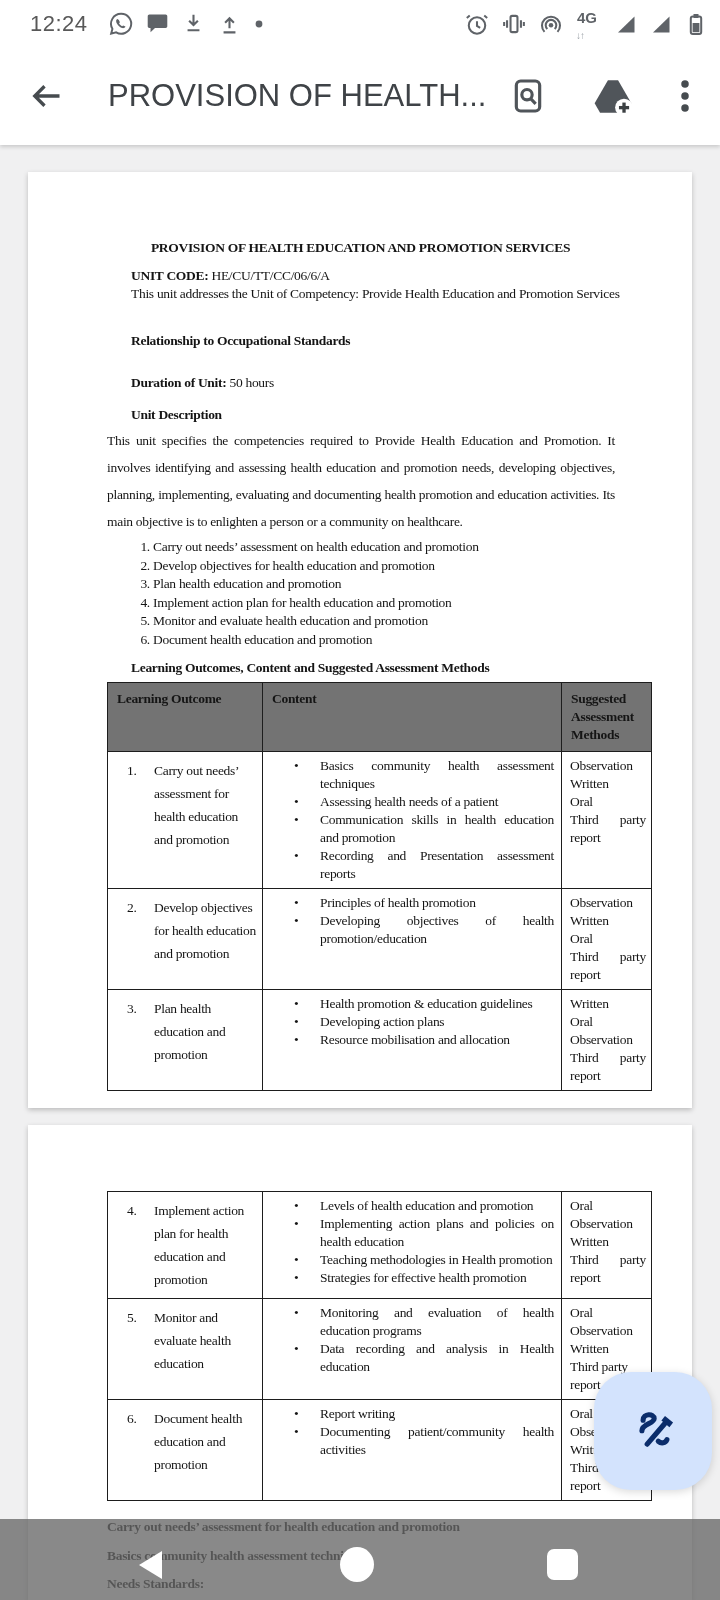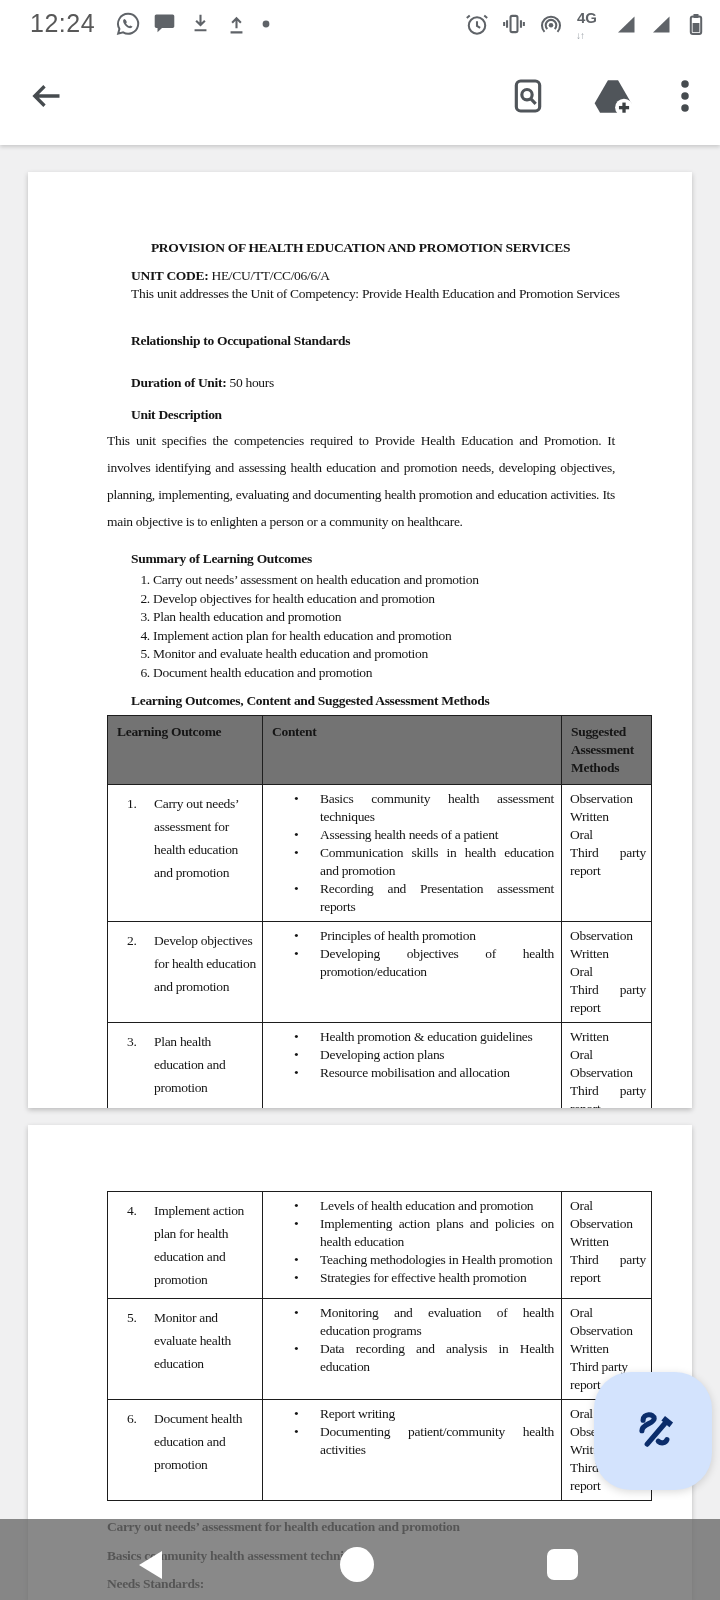--- a/index.html
+++ b/index.html
@@ -2,21 +2,21 @@
 <html><head>
 <meta charset="utf-8">
 <style>
   html,body{margin:0;padding:0;background:#ddd;}
   .screen{position:relative;width:720px;height:1600px;background:#f0f0f1;overflow:hidden;
           font-family:"Liberation Sans",sans-serif;}
 
   
   .status-bar{position:absolute;top:0;left:0;width:720px;height:47px;background:#fff;
               display:flex;align-items:center;padding:0 12px 0 30px;box-sizing:border-box;z-index:20;}
-  .sb-time{font-size:25px;color:#585858;margin-right:20px;letter-spacing:0.5px;}
+  .sb-time{font-size:22px;color:#585858;margin-right:20px;letter-spacing:0.5px;}
   .sb-group{display:flex;align-items:center;gap:11px;}
   .sb-right{margin-left:auto;display:flex;align-items:center;gap:11px;}
   .sb-icon{display:inline-flex;align-items:center;justify-content:center;}
   .net-4g{position:relative;width:28px;height:30px;color:#5f6368;}
   .net-4g .g{font-size:15px;font-weight:bold;position:absolute;top:0;left:2px;}
   .net-4g .arrows{position:absolute;bottom:-2px;left:1px;font-size:10px;color:#9aa0a6;letter-spacing:-1px;}
 
   
   .app-bar{position:absolute;top:47px;left:0;width:720px;height:98px;background:#fff;z-index:19;
            display:flex;align-items:center;padding:0 28px;box-sizing:border-box;
@@ -162,20 +162,21 @@
       </span>
     </span>
   </div>
 
   <div class="app-bar">
     <span class="icon-btn">
       <svg width="36" height="36" viewBox="0 0 24 24" fill="none" stroke="#464b4f" stroke-width="2.2">
           <path d="M21 12H4.5M11 5.5 4.5 12l6.5 6.5"></path>
         </svg>
     </span>
+    <span class="ab-title">PROVISION OF HEALTH...</span>
     <span class="ab-spacer"></span>
     <span class="ab-actions">
       <span class="icon-btn">
         <svg width="40" height="40" viewBox="0 0 24 24" fill="none" stroke="#50555a" stroke-width="1.9">
             <rect x="5" y="3" width="14" height="18" rx="2.6"></rect>
             <circle cx="11.4" cy="11.2" r="3.1"></circle>
             <path d="M13.6 13.6l3 3.1"></path>
           </svg>
       </span>
       <span class="icon-btn">
@@ -205,21 +206,20 @@
         <span>HE/CU/TT/CC/06/6/A</span>
       </div>
       <div class="line ml">This unit addresses the Unit of Competency: Provide Health Education and Promotion Services</div>
       <div class="line ml b rel-head">Relationship to Occupational Standards</div>
       <div class="line ml duration">
         <span class="b">Duration of Unit:</span>
         <span>50 hours</span>
       </div>
       <div class="line ml b desc-head">Unit Description</div>
       <div class="para">This unit specifies the competencies required to Provide Health Education and Promotion. It involves identifying and assessing health education and promotion needs, developing objectives, planning, implementing, evaluating and documenting health promotion and education activities. Its main objective is to enlighten a person or a community on healthcare.</div>
-      <div class="line ml b sum-head">Summary of Learning Outcomes</div>
       <ol class="outcomes">
           <li>Carry out needs’ assessment on health education and promotion</li>
           <li>Develop objectives for health education and promotion</li>
           <li>Plan health education and promotion</li>
           <li>Implement action plan for health education and promotion</li>
           <li>Monitor and evaluate health education and promotion</li>
           <li>Document health education and promotion</li>
         </ol>
       <div class="line ml b table-head">Learning Outcomes, Content and Suggested Assessment Methods</div>
       <table class="lo-table" id="table1">

